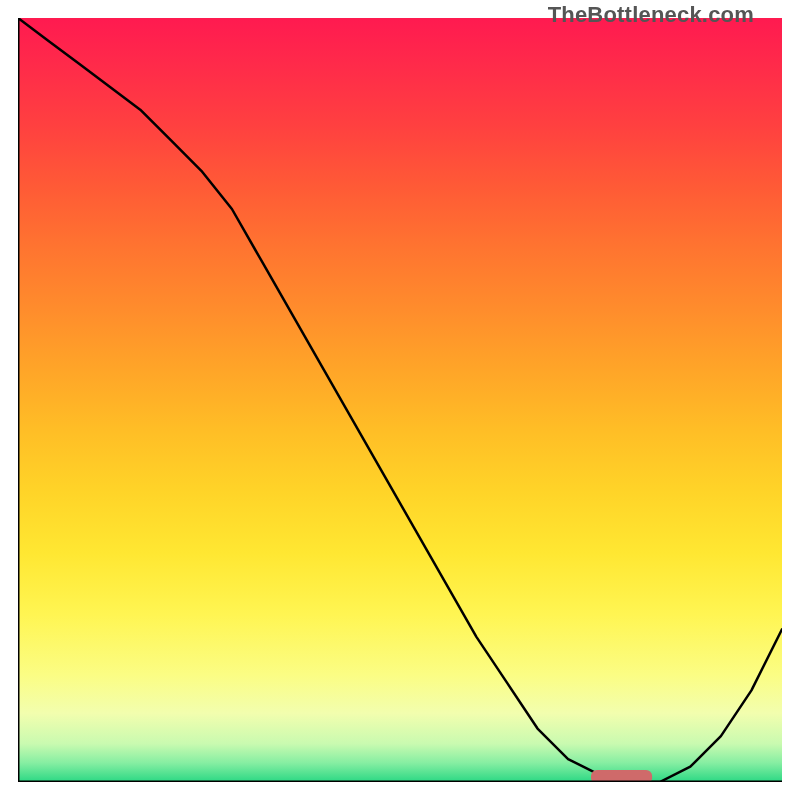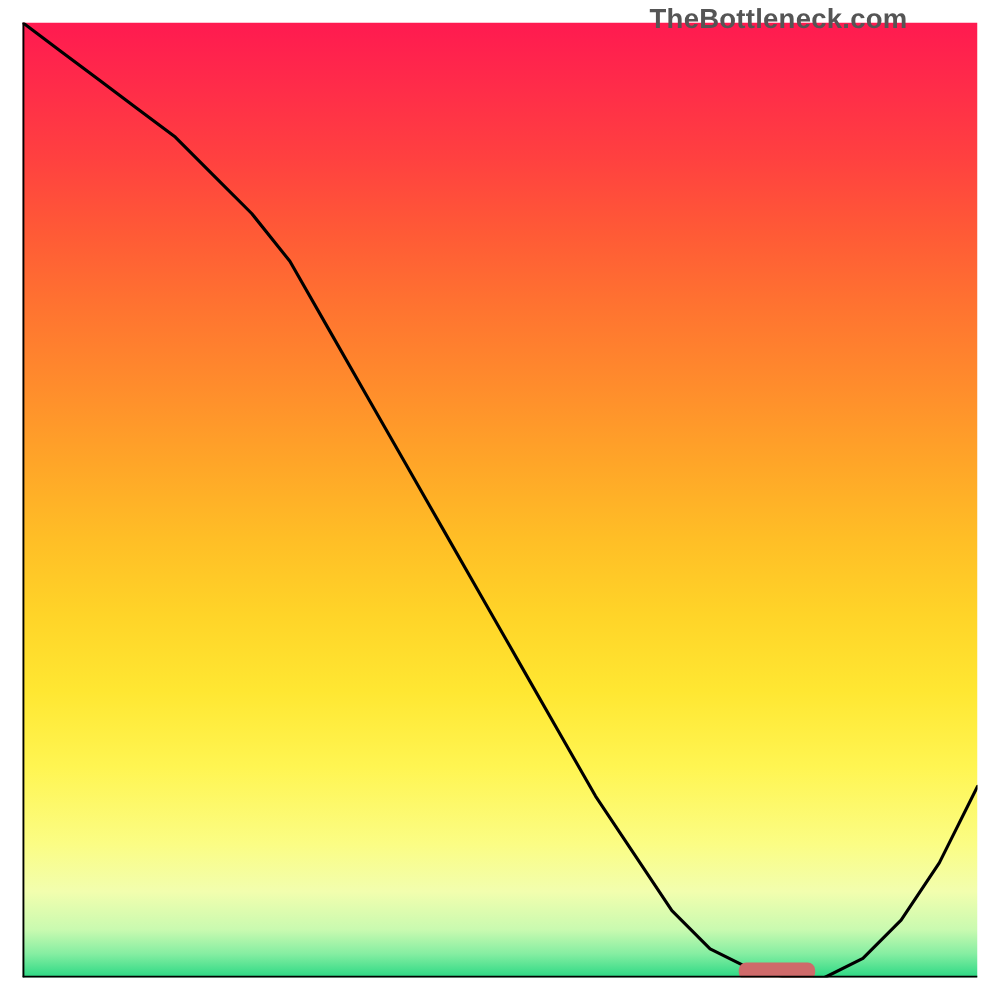--- a/index.html
+++ b/index.html
@@ -8,20 +8,21 @@
     width: 800px;
     height: 800px;
     background: #ffffff;
     font-family: Arial, Helvetica, sans-serif;
     overflow: hidden;
   }
   .container {
     position: relative;
     width: 734px;
     height: 800px;
+    padding-left: 28px;
   }
   .watermark {
     position: absolute;
     top: 2px;
     right: 8px;
     font-size: 22px;
     font-weight: 600;
     color: #555;
     letter-spacing: 0.2px;
     z-index: 50;

